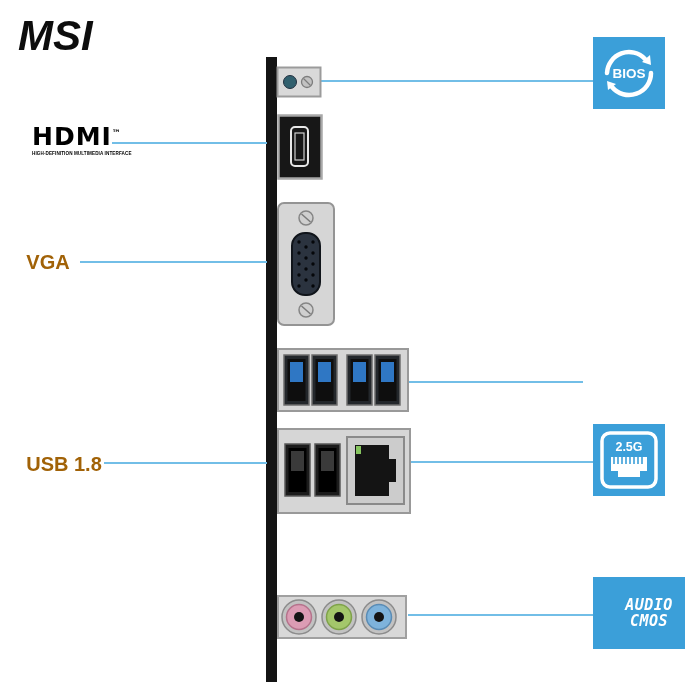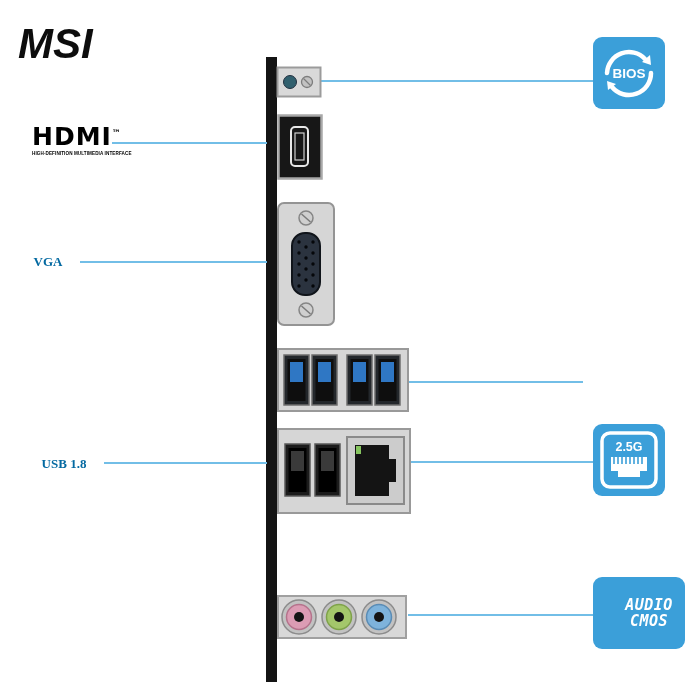--- a/index.html
+++ b/index.html
@@ -1,40 +1,40 @@
 <!DOCTYPE html>
 <html><head>
 <meta charset="utf-8">
 <style>
   html,body{margin:0;padding:0;background:#fff;}
   .stage{position:relative;width:700px;height:700px;background:#ffffff;overflow:hidden;
          font-family:"Liberation Sans",sans-serif;}
   .abs{position:absolute;}
   .io-bar{position:absolute;left:266px;top:57px;width:11px;height:625px;background:#141414;}
   .callout{position:absolute;height:2px;background:#72BEE7;}
-  .label{position:absolute;font-weight:bold;color:#0369a1;font-size:13px;line-height:20px;font-family:Liberation Serif, serif;}
+  .label{position:absolute;font-weight:bold;color:#a16207;font-size:20px;line-height:20px;}
   .vga-label{left:18px;top:252px;width:60px;text-align:center;}
   .usb2-label{left:24px;top:454px;width:80px;text-align:center;}
   .usb5-label{left:583px;top:358px;width:107px;text-align:center;}
   .hdmi-logo{position:absolute;left:18px;top:124px;width:96px;color:#000;margin-left:14px;}
   .hdmi-word{font-size:25px;font-weight:bold;letter-spacing:1px;line-height:1;font-family:"DejaVu Sans",sans-serif;}
   .hdmi-word sup{font-size:9px;font-weight:bold;vertical-align:super;}
   .hdmi-tagline{font-size:4.6px;font-weight:bold;letter-spacing:0.1px;margin-top:2px;white-space:nowrap;}
-  .badge{position:absolute;left:593px;width:72px;height:72px;background:#3B9FD9;border-radius:9px;
+  .badge{position:absolute;left:593px;width:72px;height:72px;background:#3B9FD9;border-radius:0;
          display:flex;align-items:center;justify-content:center;}
   .audio-text{font-family:"DejaVu Sans Mono",monospace;font-style:italic;font-weight:bold;
               color:#ffffff;font-size:15px;line-height:16px;text-align:center;letter-spacing:0.5px;}
   svg text{font-family:"Liberation Sans",sans-serif;}
 </style>
 </head>
 <body>
 
 <div class="stage">
 
-  <div class="abs" style="left:18px;top:18px;">
+  <div class="abs" style="left:18px;top:10px;">
     <svg width="120" height="50" viewBox="0 0 120 50">
       <text x="0" y="40" font-family="'DejaVu Sans',sans-serif" font-size="42" font-weight="bold" font-style="italic" fill="#0d0d0d">MSI</text>
     </svg>
   </div>
 
   <div class="io-bar"></div>
 
   <div class="callout" style="left:318px;top:80px;width:275px;"></div>
   <div class="callout" style="left:112px;top:142px;width:155px;"></div>
   <div class="callout" style="left:80px;top:261px;width:187px;"></div>

